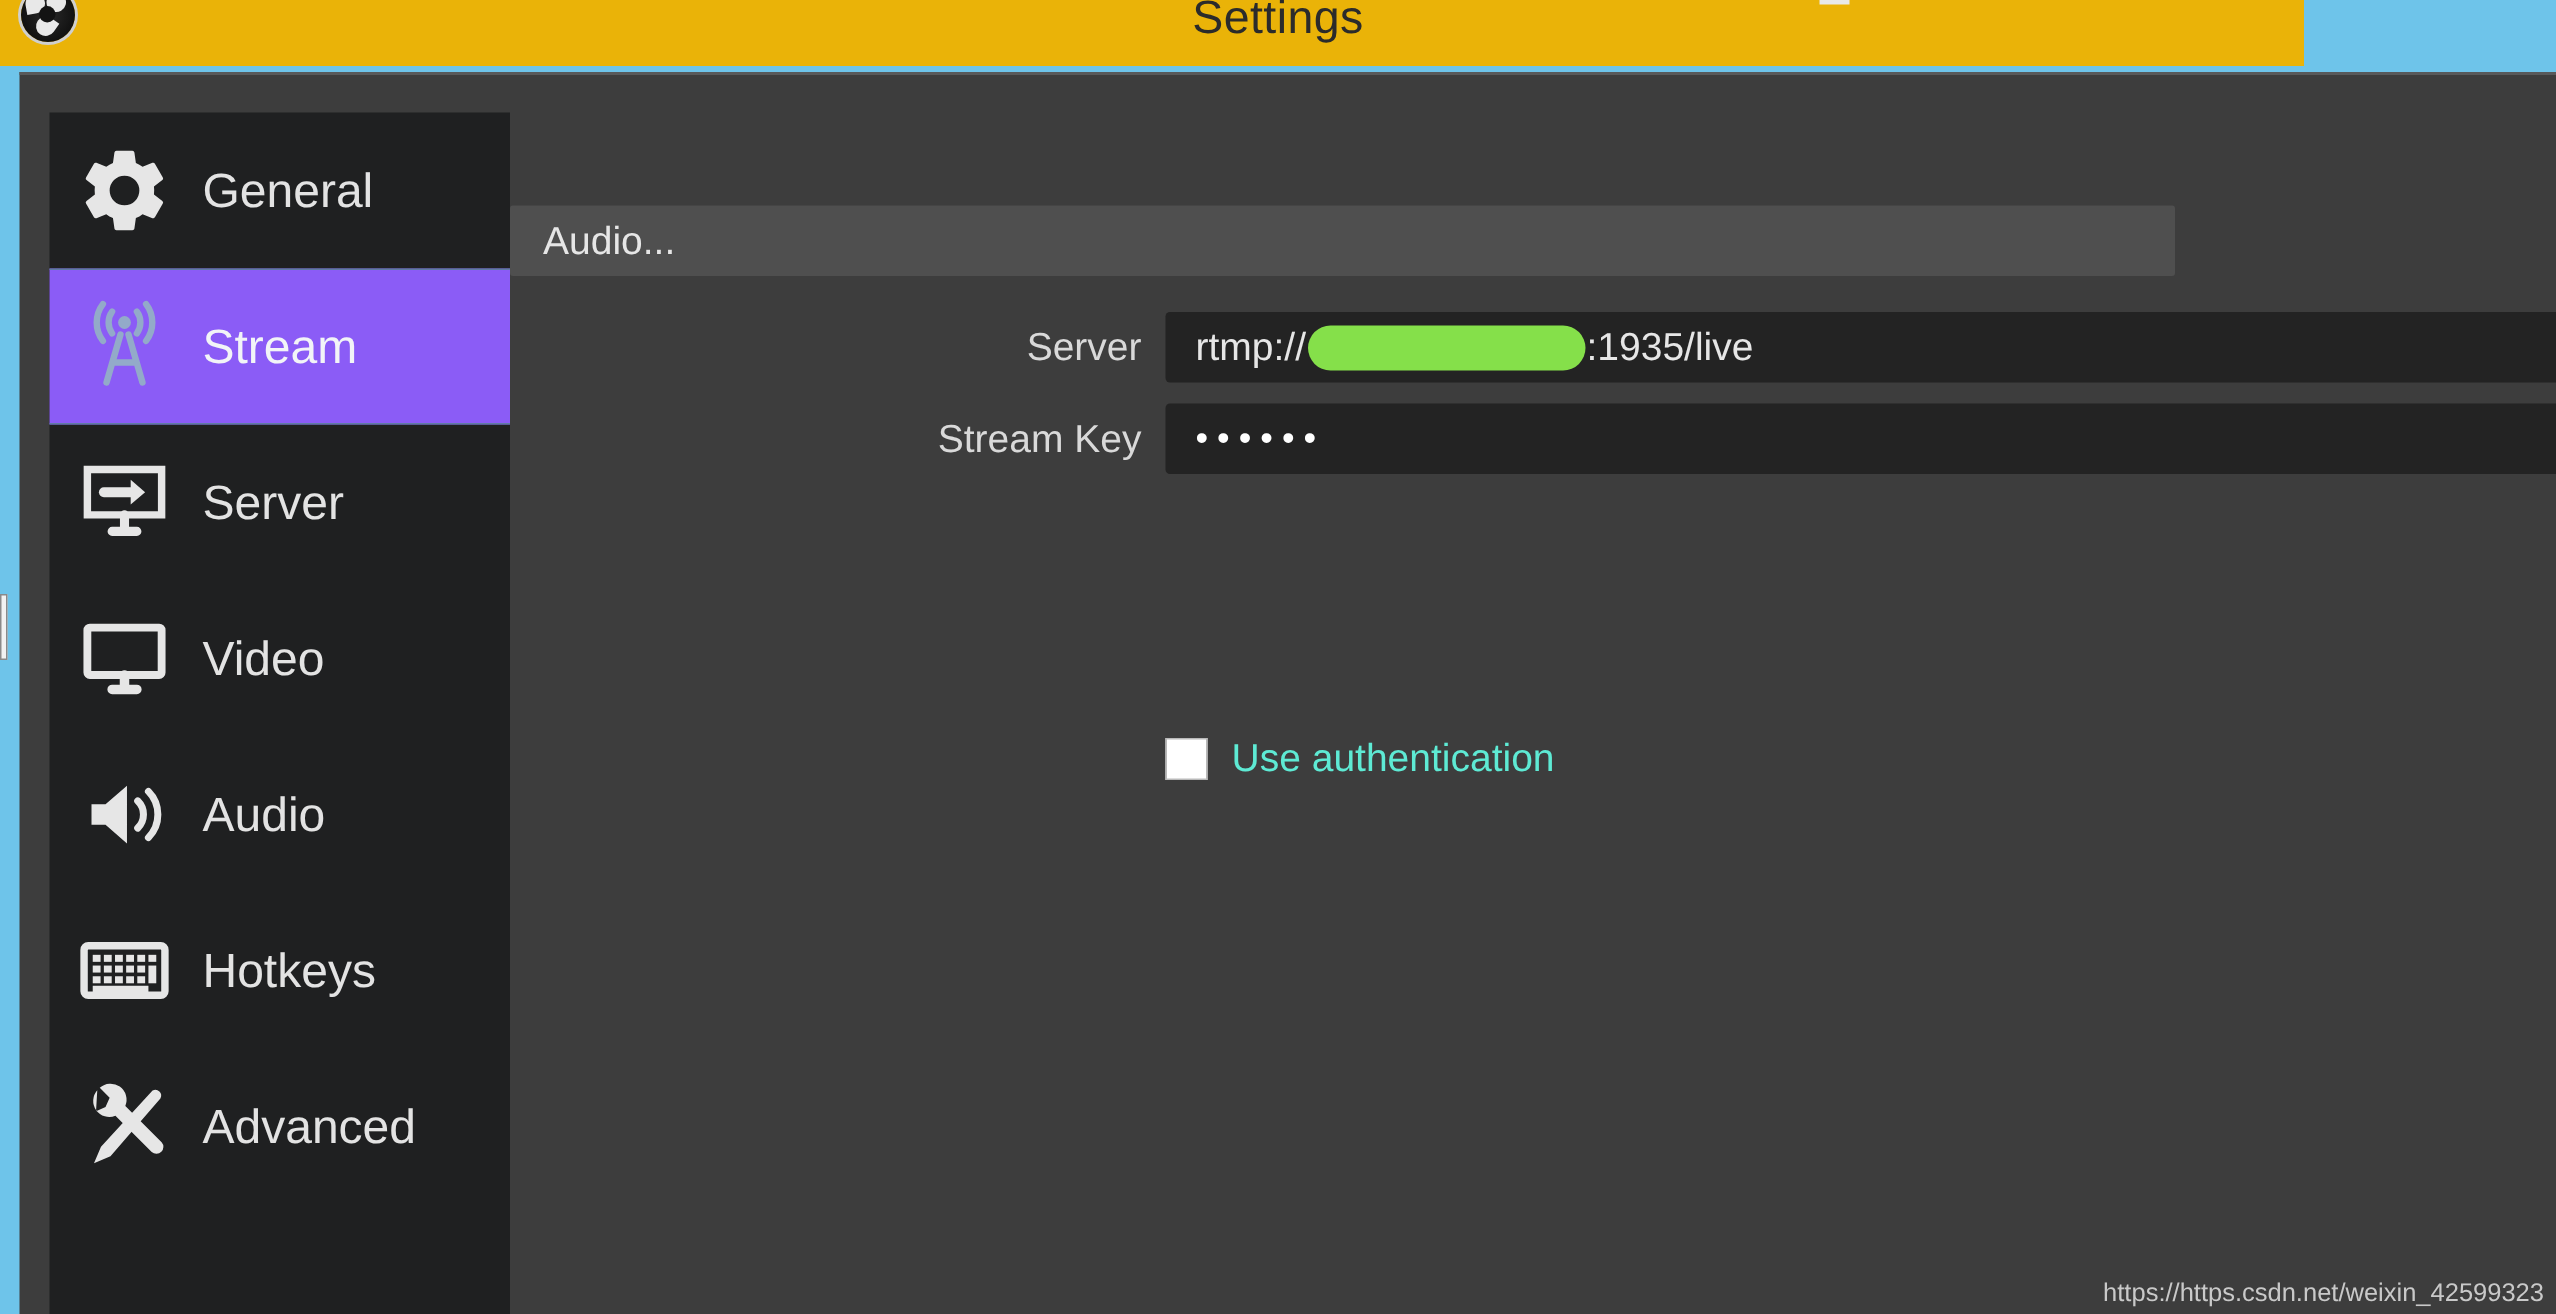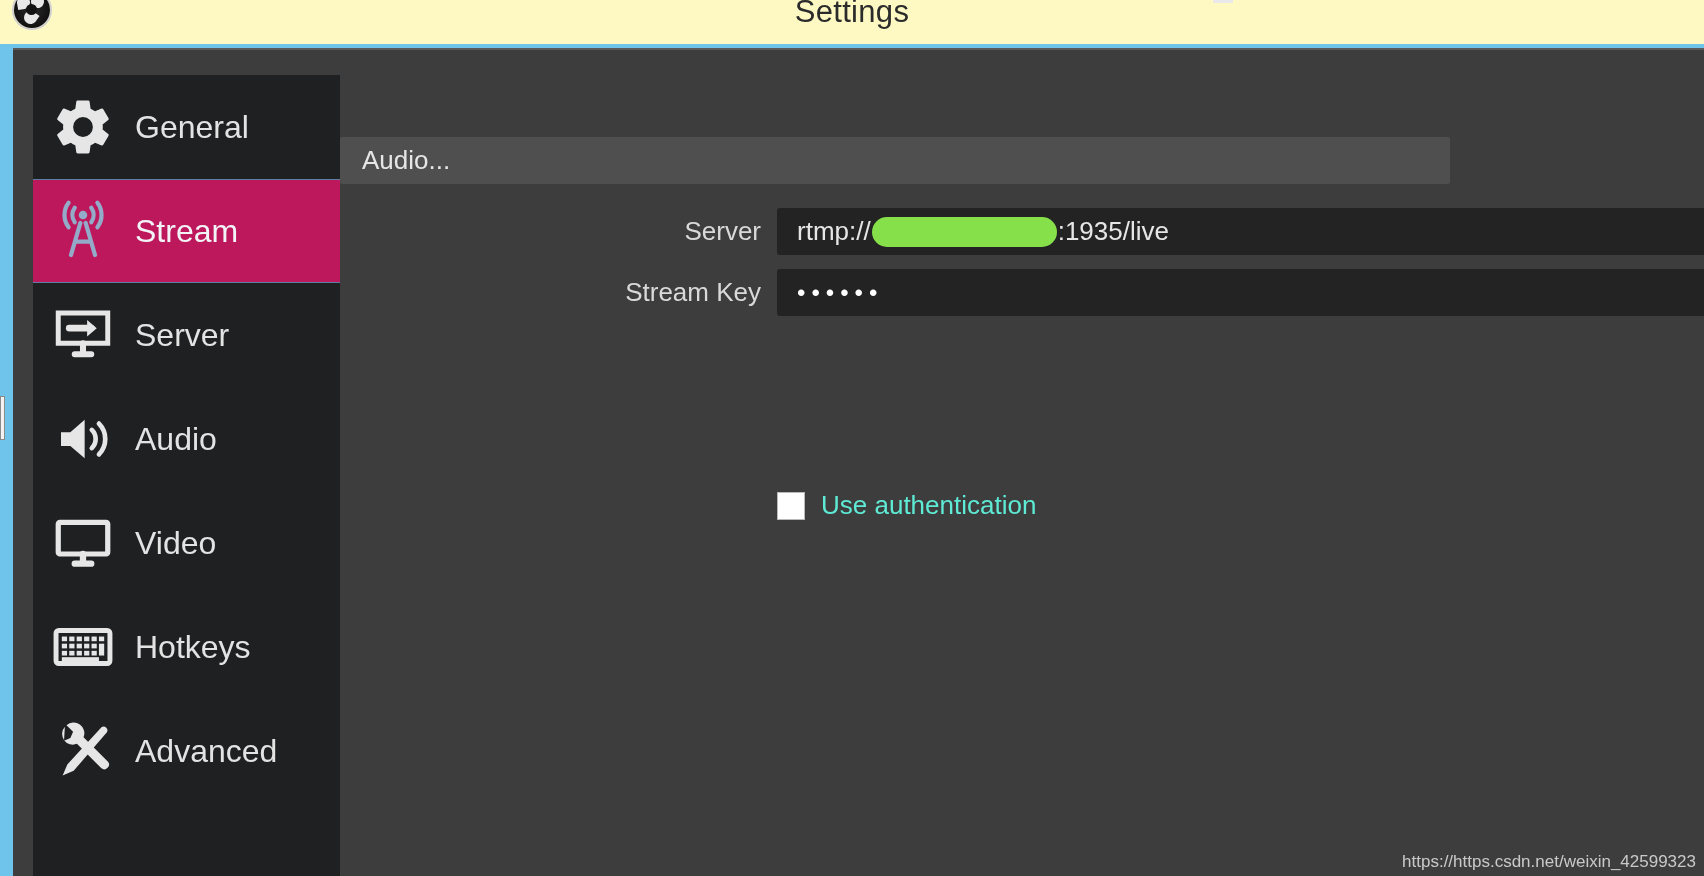--- a/index.html
+++ b/index.html
@@ -20,23 +20,23 @@
     width: 1704px;
     height: 876px;
     background: #6ec4ea;
     overflow: hidden;
   }
 
   
   .titlebar {
     position: absolute;
     left: 0; top: 0;
-    width: 1704px;
+    width: 1536px;
     height: 44px;
-    background: #fef9c3;
+    background: #eab308;
   }
   .app-logo {
     position: absolute;
     left: 14px;
     top: -8px;
     width: 36px;
     height: 36px;
     border-radius: 50%;
     background: radial-gradient(circle at 50% 50%, #2a2a2a 0%, #111 70%, #000 100%);
     box-shadow: 0 0 0 2px #cfcfcf;
@@ -114,21 +114,21 @@
   .nav-item {
     position: relative;
     display: flex;
     align-items: center;
     height: 104px;
     padding-left: 14px;
     box-sizing: border-box;
     cursor: pointer;
   }
   .nav-item.selected {
-    background: #be185d;
+    background: #8b5cf6;
     border-top: 1px solid #5f7ca4;
     border-bottom: 1px solid #5f7ca4;
   }
   .nav-icon {
     width: 72px;
     height: 72px;
     flex: 0 0 72px;
     position: relative;
     display: flex;
     align-items: center;
@@ -293,37 +293,37 @@
             <path d="M9 19h6M12 15v4" stroke-linecap="round" stroke-width="2.2"></path>
             <path d="M7 9.5h8" stroke-width="2.4" stroke-linecap="round"></path>
             <path d="M13.5 6.5l3.5 3-3.5 3z" fill="#e6e6e6" stroke="none"></path>
           </svg>
         </span>
         <span class="nav-label">Server</span>
       </div>
 
       <div class="nav-item">
         <span class="nav-icon">
+          <svg class="ico" width="66" height="66" viewBox="0 0 24 24" fill="none" stroke="#e6e6e6" stroke-width="1.9">
+            <rect x="3" y="4.5" width="18" height="11.5" rx="0.6"></rect>
+            <path d="M9 19.5h6M12 16v3.5" stroke-width="2.3" stroke-linecap="round"></path>
+          </svg>
+        </span>
+        <span class="nav-label">Video</span>
+      </div>
+
+      <div class="nav-item">
+        <span class="nav-icon">
           <svg class="ico" width="66" height="66" viewBox="0 0 24 24">
             <path d="M4 9.5h3.4L12.6 5v14L7.4 14.5H4z" fill="#e6e6e6"></path>
             <path d="M15.2 8.7a4.6 4.6 0 0 1 0 6.6" fill="none" stroke="#e6e6e6" stroke-width="1.7" stroke-linecap="round"></path>
             <path d="M17.8 6.4a8 8 0 0 1 0 11.2" fill="none" stroke="#e6e6e6" stroke-width="1.7" stroke-linecap="round"></path>
           </svg>
         </span>
         <span class="nav-label">Audio</span>
-      </div>
-
-      <div class="nav-item">
-        <span class="nav-icon">
-          <svg class="ico" width="66" height="66" viewBox="0 0 24 24" fill="none" stroke="#e6e6e6" stroke-width="1.9">
-            <rect x="3" y="4.5" width="18" height="11.5" rx="0.6"></rect>
-            <path d="M9 19.5h6M12 16v3.5" stroke-width="2.3" stroke-linecap="round"></path>
-          </svg>
-        </span>
-        <span class="nav-label">Video</span>
       </div>
 
       <div class="nav-item">
         <span class="nav-icon">
           <svg class="ico" width="66" height="66" viewBox="0 0 24 24">
             <rect x="2.2" y="6" width="19.6" height="12" rx="1" fill="none" stroke="#e6e6e6" stroke-width="1.8"></rect>
             <g fill="#e6e6e6">
               <rect x="4.3" y="8.2" width="1.9" height="1.7"></rect>
               <rect x="7" y="8.2" width="1.9" height="1.7"></rect>
               <rect x="9.7" y="8.2" width="1.9" height="1.7"></rect>

